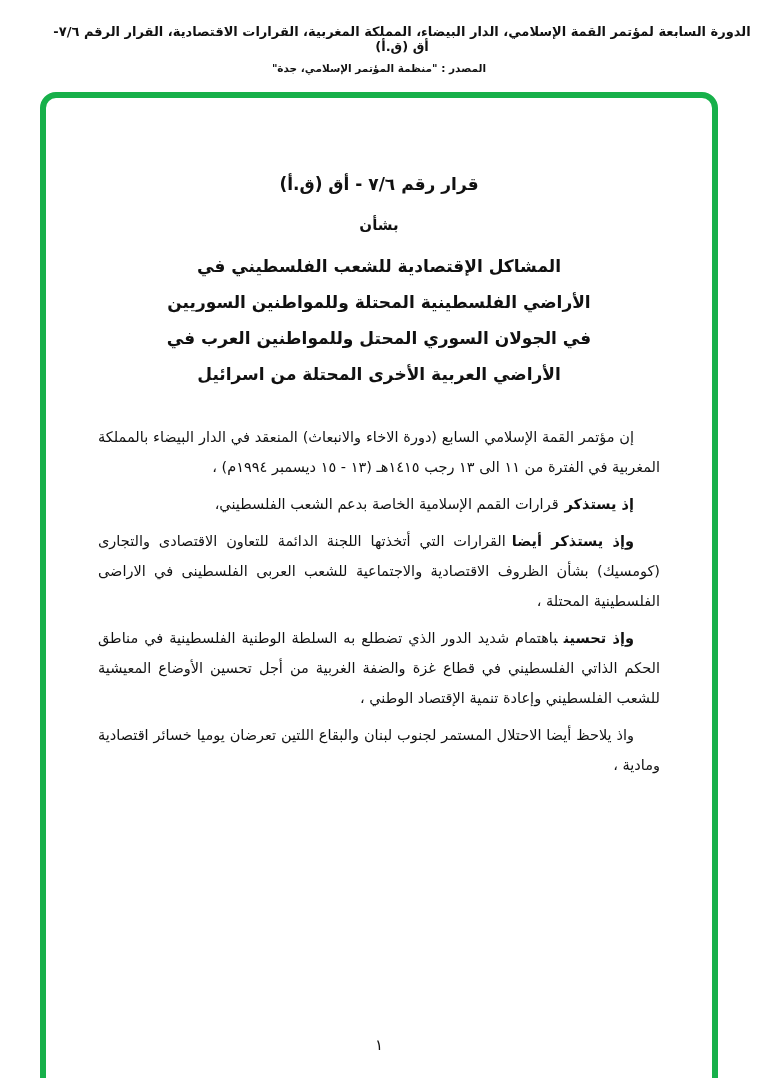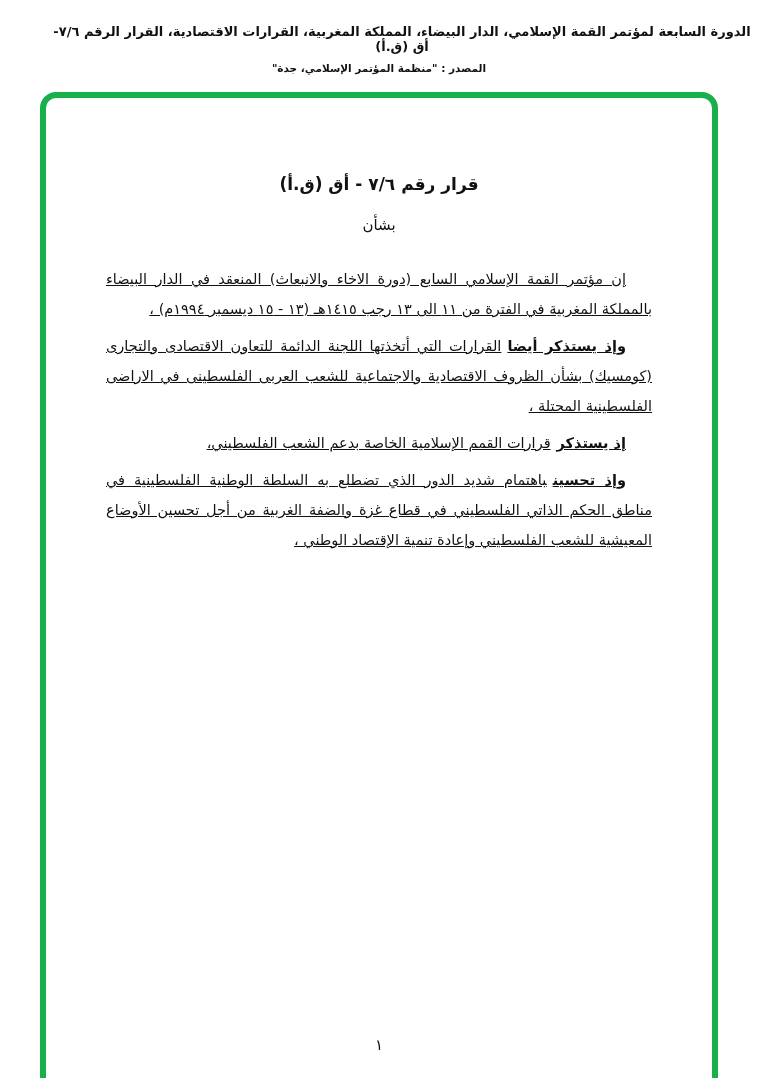--- a/index.html
+++ b/index.html
@@ -29,34 +29,34 @@
   }
   .content {
     padding: 76px 44px 0 44px;
   }
   .titles { text-align: center; }
   .res-heading {
     font-size: 17px; font-weight: bold;
     margin: 0 0 22px 0;
   }
   .subject-label {
-    font-size: 15px; font-weight: normal;
+    font-size: 15px; font-weight: bold;
     margin-bottom: 14px;
   }
   .subject-line {
     font-size: 17px; font-weight: bold;
     line-height: 36px;
   }
   .bodytext {
     margin-top: 30px;
     font-size: 14.5px;
     line-height: 30px;
     text-align: justify;
   }
-  .para { margin: 7px 16px; text-indent: 26px; text-decoration: underline; }
+  .para { margin: 7px 8px; text-indent: 26px; }
   .plead { padding-left: 6px; }
   .plead:empty { display: none; }
   .pagenum {
     position: absolute; top: 1036px; left: 0; right: 0;
     text-align: center;
     font-size: 15px; color: #111111;
   }
 </style>
 </head>
 <body>
@@ -67,27 +67,34 @@
     <div class="hdr-line1">الدورة السابعة لمؤتمر القمة الإسلامي، الدار البيضاء، المملكة المغربية، القرارات الاقتصادية، القرار الرقم ٧/٦-أق (ق.أ)</div>
     <div class="hdr-line2">المصدر : "منظمة المؤتمر الإسلامي، جدة"</div>
   </header>
 
   <div class="green-box">
     <div class="content" dir="rtl">
 
       <div class="titles">
         <h1 class="res-heading">قرار رقم ٧/٦ - أق (ق.أ)</h1>
         <div class="subject-label">بشأن</div>
+        <div class="subject">
+          <div class="subject-line">المشاكل الإقتصادية للشعب الفلسطيني في</div>
+          <div class="subject-line">الأراضي الفلسطينية المحتلة وللمواطنين السوريين</div>
+          <div class="subject-line">في الجولان السوري المحتل وللمواطنين العرب في</div>
+          <div class="subject-line">الأراضي العربية الأخرى المحتلة من اسرائيل</div>
+        </div>
       </div>
 
       <div class="bodytext">
         <p class="para"><span>إن مؤتمر القمة الإسلامي السابع (دورة الاخاء والانبعاث) المنعقد في الدار البيضاء بالمملكة المغربية في الفترة من ١١ الى ١٣ رجب ١٤١٥هـ (١٣ - ١٥ ديسمبر ١٩٩٤م) ،</span></p>
+        <p class="para"><b class="plead">إذ يستذكر</b><span>قرارات القمم الإسلامية الخاصة بدعم الشعب الفلسطيني،</span></p>
         <p class="para"><b class="plead">وإذ يستذكر أيضا</b><span>القرارات التي أتخذتها اللجنة الدائمة للتعاون الاقتصادى والتجارى (كومسيك) بشأن الظروف الاقتصادية والاجتماعية للشعب العربى الفلسطينى في الاراضى الفلسطينية المحتلة ،</span></p>
-        <p class="para"><b class="plead">إذ يستذكر</b><span>قرارات القمم الإسلامية الخاصة بدعم الشعب الفلسطيني،</span></p>
         <p class="para"><b class="plead">وإذ تحسين</b><span>باهتمام شديد الدور الذي تضطلع به السلطة الوطنية الفلسطينية في مناطق الحكم الذاتي الفلسطيني في قطاع غزة والضفة الغربية من أجل تحسين الأوضاع المعيشية للشعب الفلسطيني وإعادة تنمية الإقتصاد الوطني ،</span></p>
+        <p class="para"><span>واذ يلاحظ أيضا الاحتلال المستمر لجنوب لبنان والبقاع اللتين تعرضان يوميا خسائر اقتصادية ومادية ،</span></p>
       </div>
 
     </div>
   </div>
 
   <div class="pagenum" dir="rtl">١</div>
 
 </div>
 
 </body></html>

